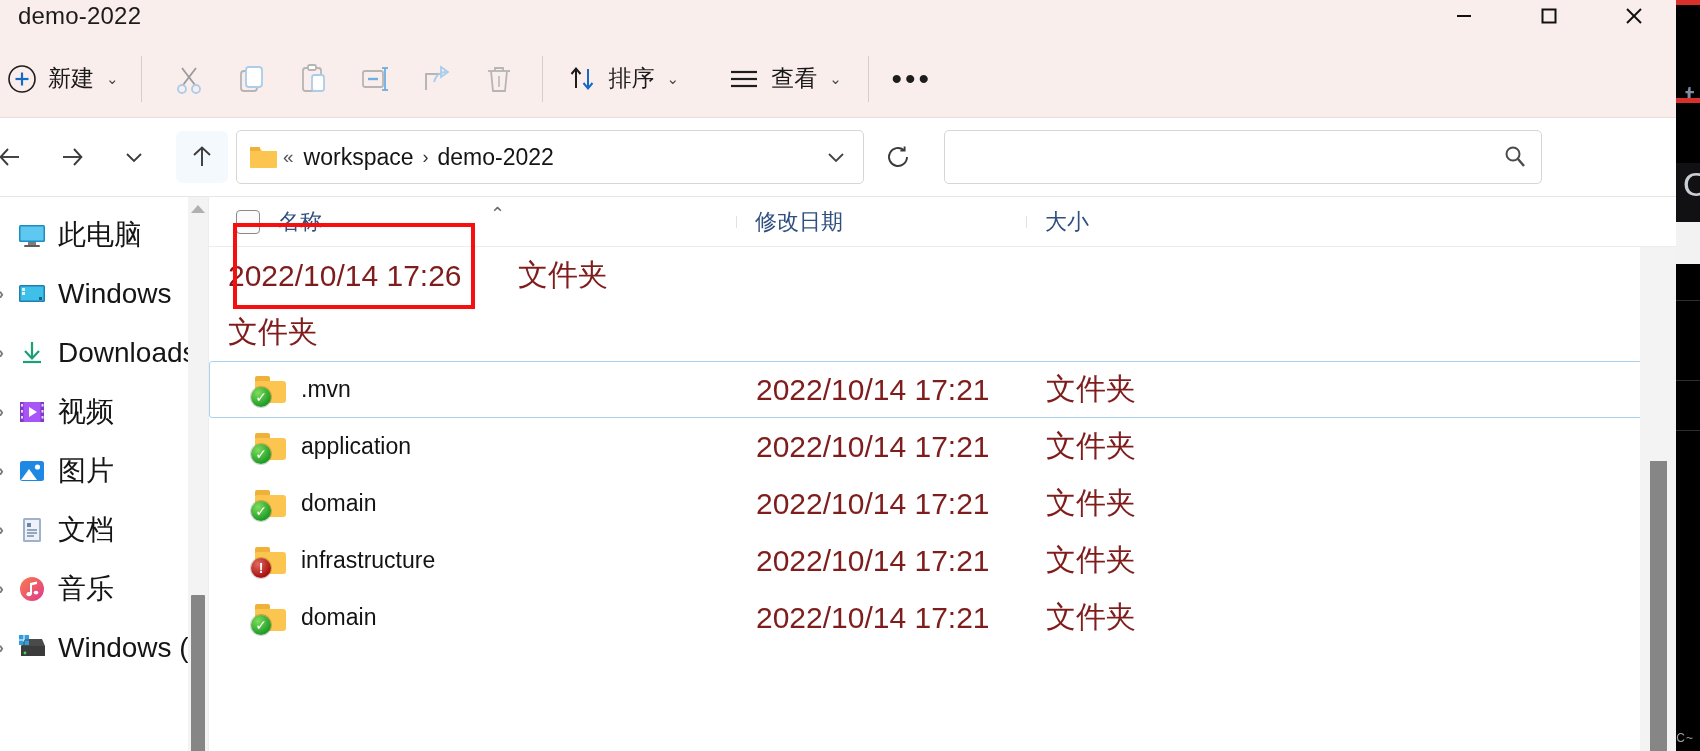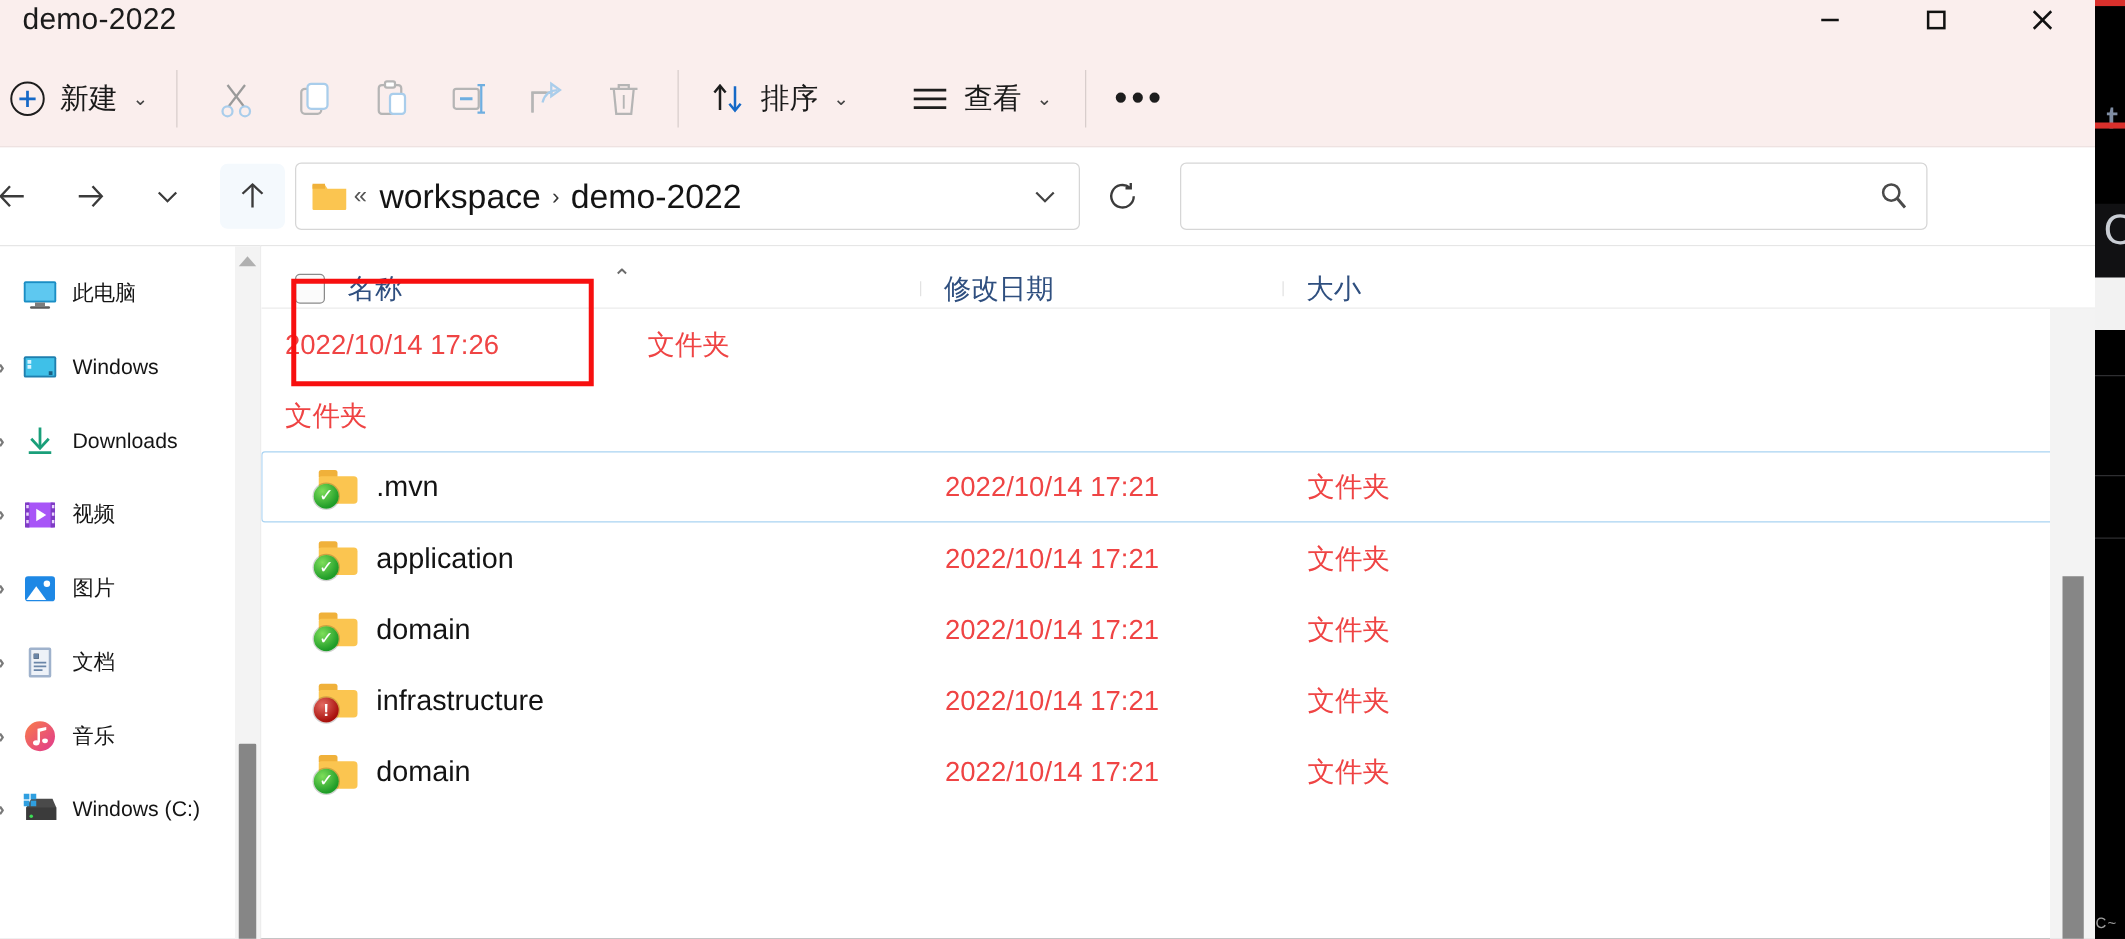--- a/index.html
+++ b/index.html
@@ -123,21 +123,21 @@
     display: flex; align-items: center;
     height: 54px;
     border: 1px solid #d6d6d6;
     border-radius: 5px;
     background: #fff;
     margin-left: 8px;
     width: 628px;
     padding: 0 6px 0 12px;
   }
   .crumb {
-    font-size: 27px; color: #141414;
+    font-size: 23px; color: #141414;
     padding: 4px 6px; border-radius: 4px;
   }
   .crumb-chevron { color: #333; font-size: 18px; padding: 0 3px; }
   .crumb-dbl { color: #555; font-size: 19px; padding: 0 4px; }
   #crumb-expand {
     margin-left: auto;
     width: 42px; height: 44px;
     display: flex; align-items: center; justify-content: center;
     color: #444; font-size: 18px;
   }
@@ -188,21 +188,21 @@
     width: 30px; text-align: center;
     color: #7a7a7a; font-size: 17px; font-weight: bold;
     flex: 0 0 30px;
   }
   .nav-icon {
     width: 32px; height: 32px;
     margin-right: 10px; flex: 0 0 32px;
     display: flex; align-items: center; justify-content: center;
   }
   .nav-label {
-    font-size: 17px; color: #151515;
+    font-size: 28px; color: #151515;
     white-space: nowrap; overflow: hidden;
   }
   #sidebar-scrollbar {
     position: absolute; right: 0px; top: 0; bottom: 0;
     width: 20px; background: #f3f3f3;
   }
   #sb-uparrow {
     position: absolute; top: 8px; left: 50%;
     transform: translateX(-50%);
     width: 0; height: 0;
@@ -218,21 +218,21 @@
 
   
   #listarea {
     flex: 1;
     position: relative;
     border-top: 1px solid #e6e6e6;
     border-left: 1px solid #ededed;
     overflow: hidden;
   }
   #colheader {
-    display: flex; align-items: flex-end;
+    display: flex; align-items: center;
     height: 50px;
     border-bottom: 1px solid #ececec;
     background: #fff;
     position: relative;
   }
   .col-name { width: 528px; display: flex; align-items: center; padding-left: 27px; position: relative; }
   .col-date { width: 290px; padding-left: 18px; }
   .col-type { width: 252px; padding-left: 18px; }
   .col-size { width: 160px; padding-left: 18px; }
   .col-head-text { font-size: 22px; color: #2f4f7f; }
@@ -262,21 +262,21 @@
     border: 1px solid #a9d3f2;
     border-radius: 3px;
   }
   .cell-name {
     width: 528px; display: flex; align-items: center;
     padding-left: 45px;
   }
   .cell-date { width: 290px; padding-left: 18px; }
   .cell-type { width: 252px; padding-left: 18px; }
   .cell-size { width: 160px; padding-left: 18px; }
-  .cell-text { font-size: 22px; color: #ef4444; }
+  .cell-text { font-size: 30px; color: #7f1d1d; }
   .file-name { font-size: 23px; color: #131313; margin-left: 12px; }
 
   .folder-ico { position: relative; width: 34px; height: 28px; flex: 0 0 34px; }
   .folder-ico .tab {
     position: absolute; left: 0; top: 0;
     width: 15px; height: 6px;
     background: #f0b13a; border-radius: 2px 2px 0 0;
   }
   .folder-ico .body {
     position: absolute; left: 0; top: 5px;

